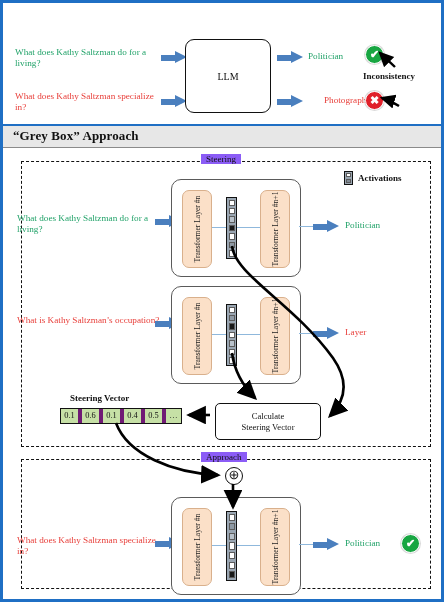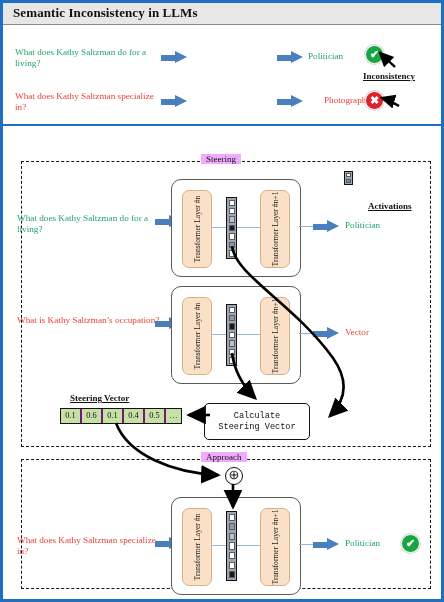--- a/index.html
+++ b/index.html
@@ -14,21 +14,21 @@
       color:#111;letter-spacing:.1px;}
   .panel-divider{position:absolute;left:0;width:100%;height:2px;background:#1f6fc4;}
 
   
   .q{position:absolute;font-size:9.2px;line-height:11px;width:150px;}
   .q.green{color:#23a36a;}
   .q.red{color:#e8413c;}
   .ans{position:absolute;font-size:9.2px;}
   .ans.green{color:#23a36a;font-family:Liberation Serif, serif;}
   .ans.red{color:#e8413c;}
-  .lbl-b{position:absolute;font-size:9px;font-weight:bold;color:#111;text-decoration:underline;}
+  .lbl-b{position:absolute;font-size:9px;font-weight:bold;color:#111;}
 
   
   .barrow{position:absolute;width:26px;height:13px;}
   .barrow .shaft{position:absolute;left:0;top:3.5px;width:16px;height:6px;background:#4a7fbe;}
   .barrow .head{position:absolute;left:14px;top:0;width:0;height:0;
       border-top:6.5px solid transparent;border-bottom:6.5px solid transparent;
       border-left:12px solid #4a7fbe;}
 
   
   .llmbox{position:absolute;border:1.6px solid #111;border-radius:9px;background:#fff;}
@@ -49,25 +49,25 @@
       justify-content:space-between;}
   .actcol i{display:block;width:100%;height:11.2%;box-sizing:border-box;
       border:.5px solid #5c5c5c;}
   .legend-act{position:absolute;width:9px;height:14px;border:1.2px solid #111;
       background:#9aa6b2;padding:1.2px;box-sizing:border-box;
       display:flex;flex-direction:column;justify-content:space-between;}
   .legend-act i{display:block;width:100%;height:44%;border:.5px solid #5c5c5c;box-sizing:border-box;}
 
   
   .dashsec{position:absolute;border:1.6px dashed #111;box-sizing:border-box;}
-  .dashlabel{position:absolute;background:#f0abfc;padding:0 5px;font-size:9px;color:#111;}
+  .dashlabel{position:absolute;background:#8b5cf6;padding:0 5px;font-size:9px;color:#111;}
 
   
   .svec{position:absolute;display:flex;border:1px solid #111;background:#c6e0a6;height:14px;}
-  .svec span{display:block;border-right:2px solid #701a75;font-size:8.4px;line-height:14px;
+  .svec span{display:block;border-right:4px solid #701a75;font-size:8.4px;line-height:14px;
       text-align:center;color:#111;padding:0 1px;box-sizing:border-box;}
   .svec span:last-child{border-right:none;}
 
   
   .calcbox{position:absolute;border:1.3px solid #111;border-radius:5px;background:#fff;
       display:flex;align-items:center;justify-content:center;text-align:center;
       font-size:8.6px;line-height:11px;color:#111;}
 
   
   .badge{position:absolute;width:17px;height:17px;border-radius:50%;
@@ -77,64 +77,67 @@
   .badge.ok{background:#18a642;}
   .badge.bad{background:#e0202a;}
 
   svg.overlay{position:absolute;left:0;top:0;width:444px;height:602px;pointer-events:none;}
 </style>
 </head>
 <body>
 
 <div id="page">
 
-  <div class="panel-head" style="top:0;">
-    <span>Semantic Inconsistency in LLMs</span>
-  </div>
 
   <div class="q green" style="left:12px;top:44px;">What does Kathy Saltzman do for a living?</div>
   <div class="q red" style="left:12px;top:88px;">What does Kathy Saltzman specialize in?</div>
 
   <div class="barrow" style="left:158px;top:48px;">
     <div class="shaft"></div>
       <div class="head"></div>
   </div>
   <div class="barrow" style="left:158px;top:92px;">
     <div class="shaft"></div>
       <div class="head"></div>
   </div>
 
+  <div class="llmbox" style="left:182px;top:36px;width:84px;height:72px;">
+    <div class="t">LLM</div>
+  </div>
 
   <div class="barrow" style="left:274px;top:48px;">
     <div class="shaft"></div>
       <div class="head"></div>
   </div>
   <div class="barrow" style="left:274px;top:92px;">
     <div class="shaft"></div>
       <div class="head"></div>
   </div>
 
   <div class="ans green" style="left:305px;top:48px;">Politician</div>
   <div class="ans red" style="left:321px;top:92px;">Photographer</div>
 
   <div class="badge ok" style="left:362px;top:42px;">✔</div>
   <div class="badge bad" style="left:362px;top:88px;">✖</div>
   <div class="lbl-b" style="left:360px;top:68px;">Inconsistency</div>
 
   <div class="panel-divider" style="top:121px;"></div>
 
+  <div class="panel-head" style="top:123px;">
+    <span>“Grey Box”  Approach</span>
+  </div>
 
   <div class="dashsec" style="left:18px;top:158px;width:410px;height:286px;"></div>
   <div class="dashlabel" style="left:198px;top:151px;">Steering</div>
 
   <div class="legend-act" style="left:341px;top:168px;">
     <i style="background:#ffffff"></i>
     <i style="background:#808a94"></i>
   </div>
-  <div class="lbl-b" style="left:365px;top:170px;margin-top:28px;">Activations</div>
+  <div class="lbl-b" style="left:355px;top:170px;">Activations</div>
 
   <div class="q green" style="left:14px;top:210px;">What does Kathy Saltzman do for a living?</div>
   <div class="barrow" style="left:152px;top:212px;">
     <div class="shaft"></div>
       <div class="head"></div>
   </div>
 
   <div class="modelgrp" style="left:168px;top:176px;width:128px;height:96px;">
     <div class="wire" style="left:40px;top:47px;width:52px;"></div>
     <div class="tlayer" style="left:10px;top:10px;width:28px;height:76px;">
@@ -182,33 +185,33 @@
       <i style="background:#b9c2cb"></i>
       <i style="background:#ffffff"></i>
       <i style="background:#ffffff"></i>
     </div>
   </div>
   <div class="wire" style="left:296px;top:330px;width:20px;"></div>
   <div class="barrow" style="left:310px;top:324px;">
     <div class="shaft"></div>
       <div class="head"></div>
   </div>
-  <div class="ans red" style="left:342px;top:324px;">Vector</div>
+  <div class="ans red" style="left:342px;top:324px;">Layer</div>
 
   <div class="lbl-b" style="left:67px;top:390px;">Steering Vector</div>
   <div class="svec" style="left:57px;top:405px;width:120px;">
     <span style="width:21px">0.1</span>
     <span style="width:21px">0.6</span>
     <span style="width:21px">0.1</span>
     <span style="width:21px">0.4</span>
     <span style="width:21px">0.5</span>
     <span style="width:15px">…</span>
   </div>
 
-  <div class="calcbox" style="left:201px;top:400px;width:104px;height:35px;font-family:Liberation Mono, monospace;">
+  <div class="calcbox" style="left:212px;top:400px;width:104px;height:35px;">
     <div>
       <div>Calculate</div>
       <div>Steering Vector</div>
     </div>
   </div>
 
   <div class="dashsec" style="left:18px;top:456px;width:410px;height:130px;"></div>
   <div class="dashlabel" style="left:198px;top:449px;">Approach</div>
 
   <div class="q red" style="left:14px;top:532px;">What does Kathy Saltzman specialize in?</div>

